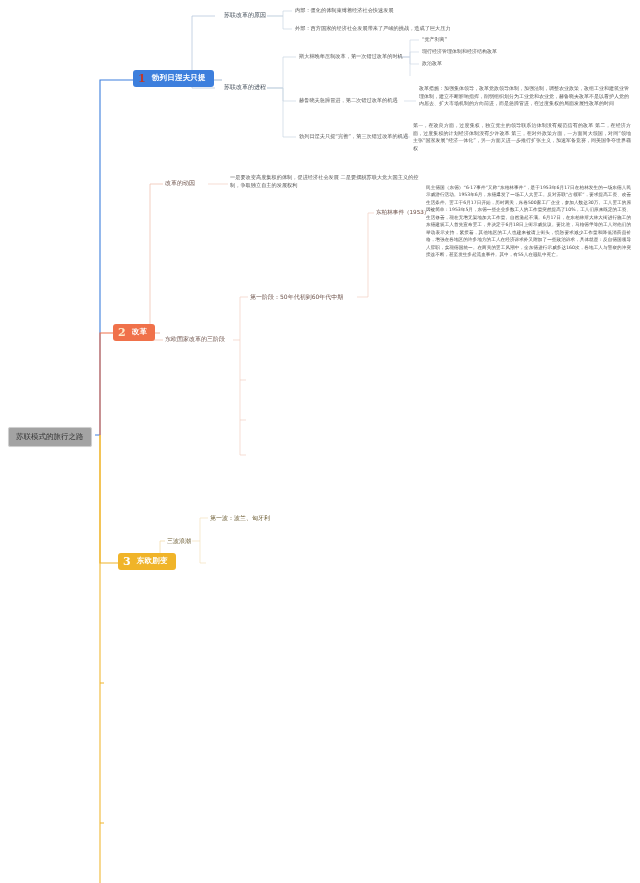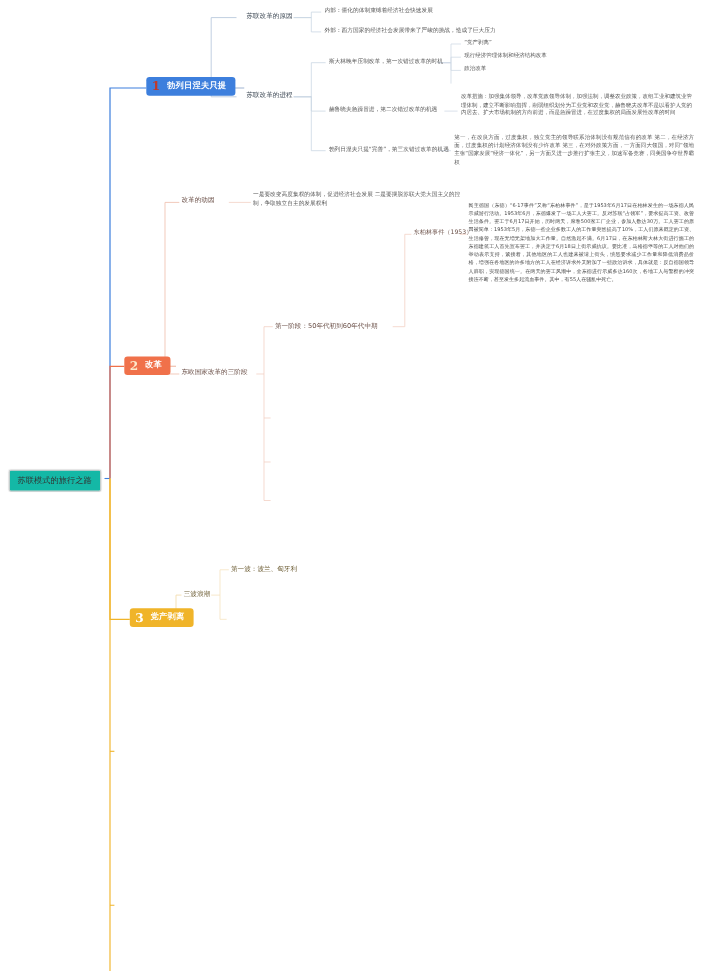--- a/index.html
+++ b/index.html
@@ -27,21 +27,21 @@
     pointer-events: none;
   }
   
   .node {
     position: absolute;
     line-height: 1.35;
     white-space: nowrap;
   }
   
   .root-node {
-    background: #14b8a6;
+    background: #a3a3a3;
     border: 1px solid #cfcfcf;
     border-radius: 2px;
     padding: 4px 7px;
     font-size: 7.5px;
     color: #333333;
     box-shadow: 0 0 1px rgba(0,0,0,0.08);
   }
   
   .chip {
     display: flex;
@@ -194,20 +194,20 @@
   <div class="leaf" style="position:absolute; left:230px; top:174px; width:192px;">一是要改变高度集权的体制，促进经济社会发展 二是要摆脱苏联大党大国主义的控制，争取独立自主的发展权利</div>
 
   <div class="node lbl lbl-org" style="left:250px; top:293px;">第一阶段：50年代初到60年代中期</div>
 
   <div class="node lbl lbl-org" style="left:376px; top:209px; font-size:5.6px;">东柏林事件（1953）</div>
 
   <div class="article" style="left:426px; top:184px; width:205px;">民主德国（东德）“6·17事件”又称“东柏林事件”，是于1953年6月17日在柏林发生的一场东德人民示威游行活动。1953年6月，东德爆发了一场工人大罢工。反对苏联“占领军”，要求提高工资、改善生活条件。罢工于6月17日开始，历时两天，席卷500家工厂企业，参加人数达30万。工人罢工的原因被简单：1953年5月，东德一些企业多数工人的工作量突然提高了10%，工人们原来既定的工资、生活修善，现在无增无架地加大工作量。自然激起不满。6月17日，在东柏林斯大林大街进行施工的东德建筑工人首先宣布罢工，并决定于6月18日上街示威抗议。要比准，马格德堡等的工人对他们的举动表示支持，紧接着，其他地区的工人也建来被请上街头，愤怒要求减少工作量和降低消费品价格，增强在各地区的许多地方的工人在经济诉求外又附加了一些政治诉求，具体就是：反自德国领导人辞职，实现德国统一。在两天的罢工风潮中，全东德进行示威多达160次，各地工人与警察的冲突接连不断，甚至发生多起流血事件。其中，有55人在骚乱中死亡。</div>
 
   <div class="node chip chip-gold" style="left:118px; top:553px;">
     <span class="num">3</span>
-    <span>党产剥离</span>
+    <span>东欧剧变</span>
   </div>
 
   <div class="node lbl lbl-gold" style="left:167px; top:537px;">三波浪潮</div>
 
   <div class="node lbl lbl-gold" style="left:210px; top:514px;">第一波：波兰、匈牙利</div>
 
 </div>
 
 </body></html>

